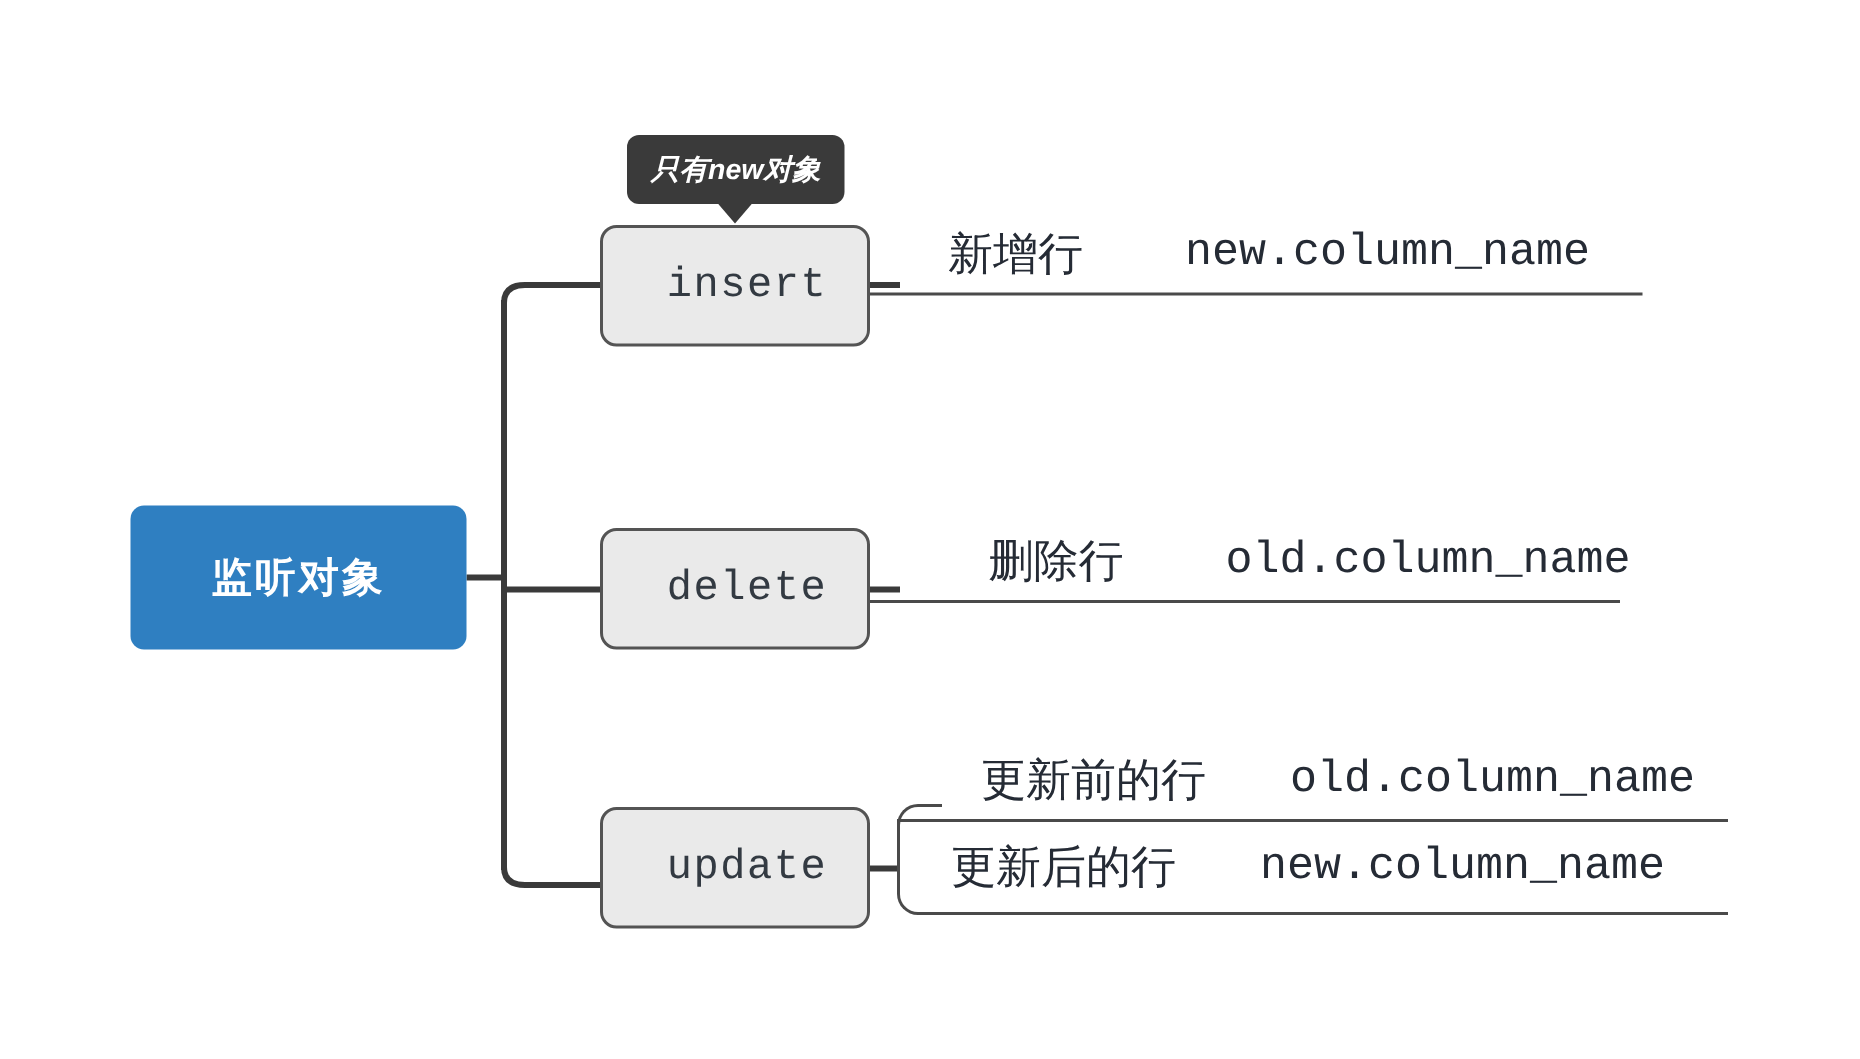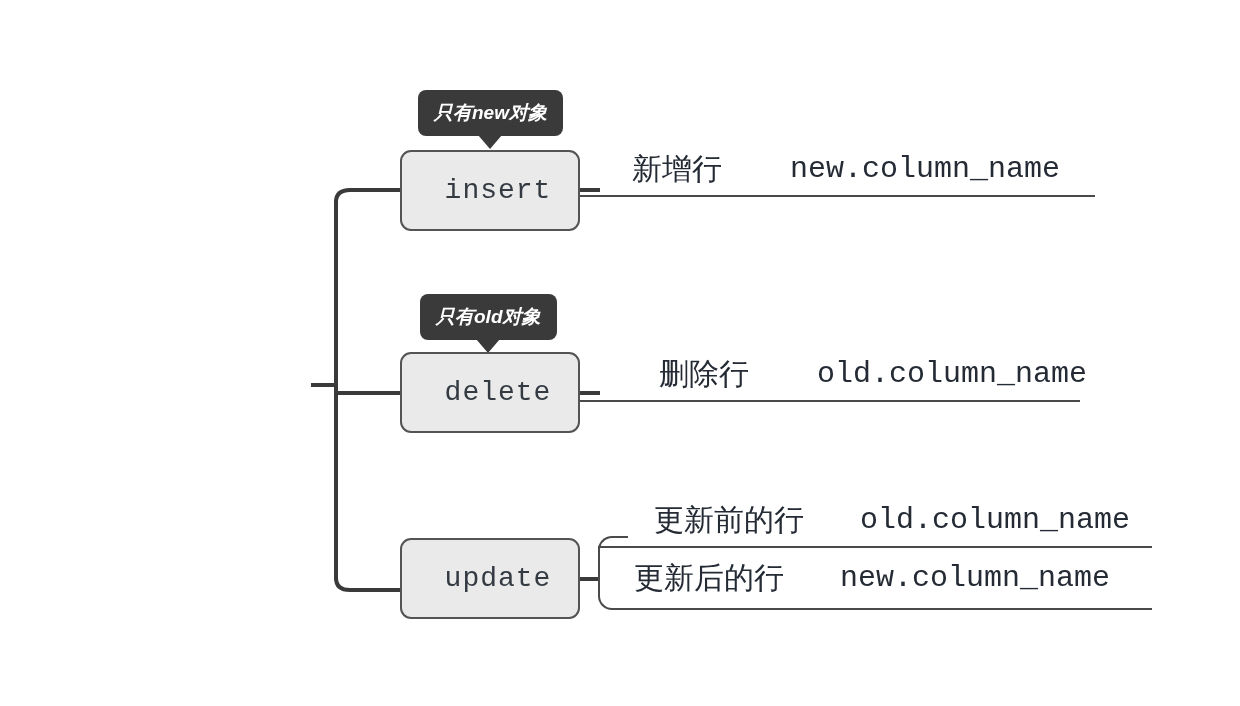--- a/index.html
+++ b/index.html
@@ -194,37 +194,37 @@
 
     <path d="M 336 578 Q 336 590 350 590 L 400 590" fill="none" stroke="#3a3a3a" stroke-width="4"></path>
 
     <path d="M 580 190 L 600 190" fill="none" stroke="#3a3a3a" stroke-width="4"></path>
 
     <path d="M 580 393 L 600 393" fill="none" stroke="#3a3a3a" stroke-width="4"></path>
 
     <path d="M 580 579 L 600 579" fill="none" stroke="#3a3a3a" stroke-width="4"></path>
   </svg>
 
+  <div class="root-node">
+    <span class="root-label">监听对象</span>
+  </div>
 
   <div class="tooltip" id="tip-insert">
     <span class="tooltip-label">只有new对象</span>
   </div>
 
   <div class="op-node" id="node-insert">
     <span class="op-label">insert</span>
   </div>
 
   <div class="detail-row underlined" id="row-insert">
     <span class="detail-cn">新增行</span>
     <span class="detail-code">new.column_name</span>
   </div>
 
-  <div class="tooltip" id="tip-delete">
-    <span class="tooltip-label">只有old对象</span>
-  </div>
 
   <div class="op-node" id="node-delete">
     <span class="op-label">delete</span>
   </div>
 
   <div class="detail-row underlined" id="row-delete">
     <span class="detail-cn">删除行</span>
     <span class="detail-code">old.column_name</span>
   </div>
 

